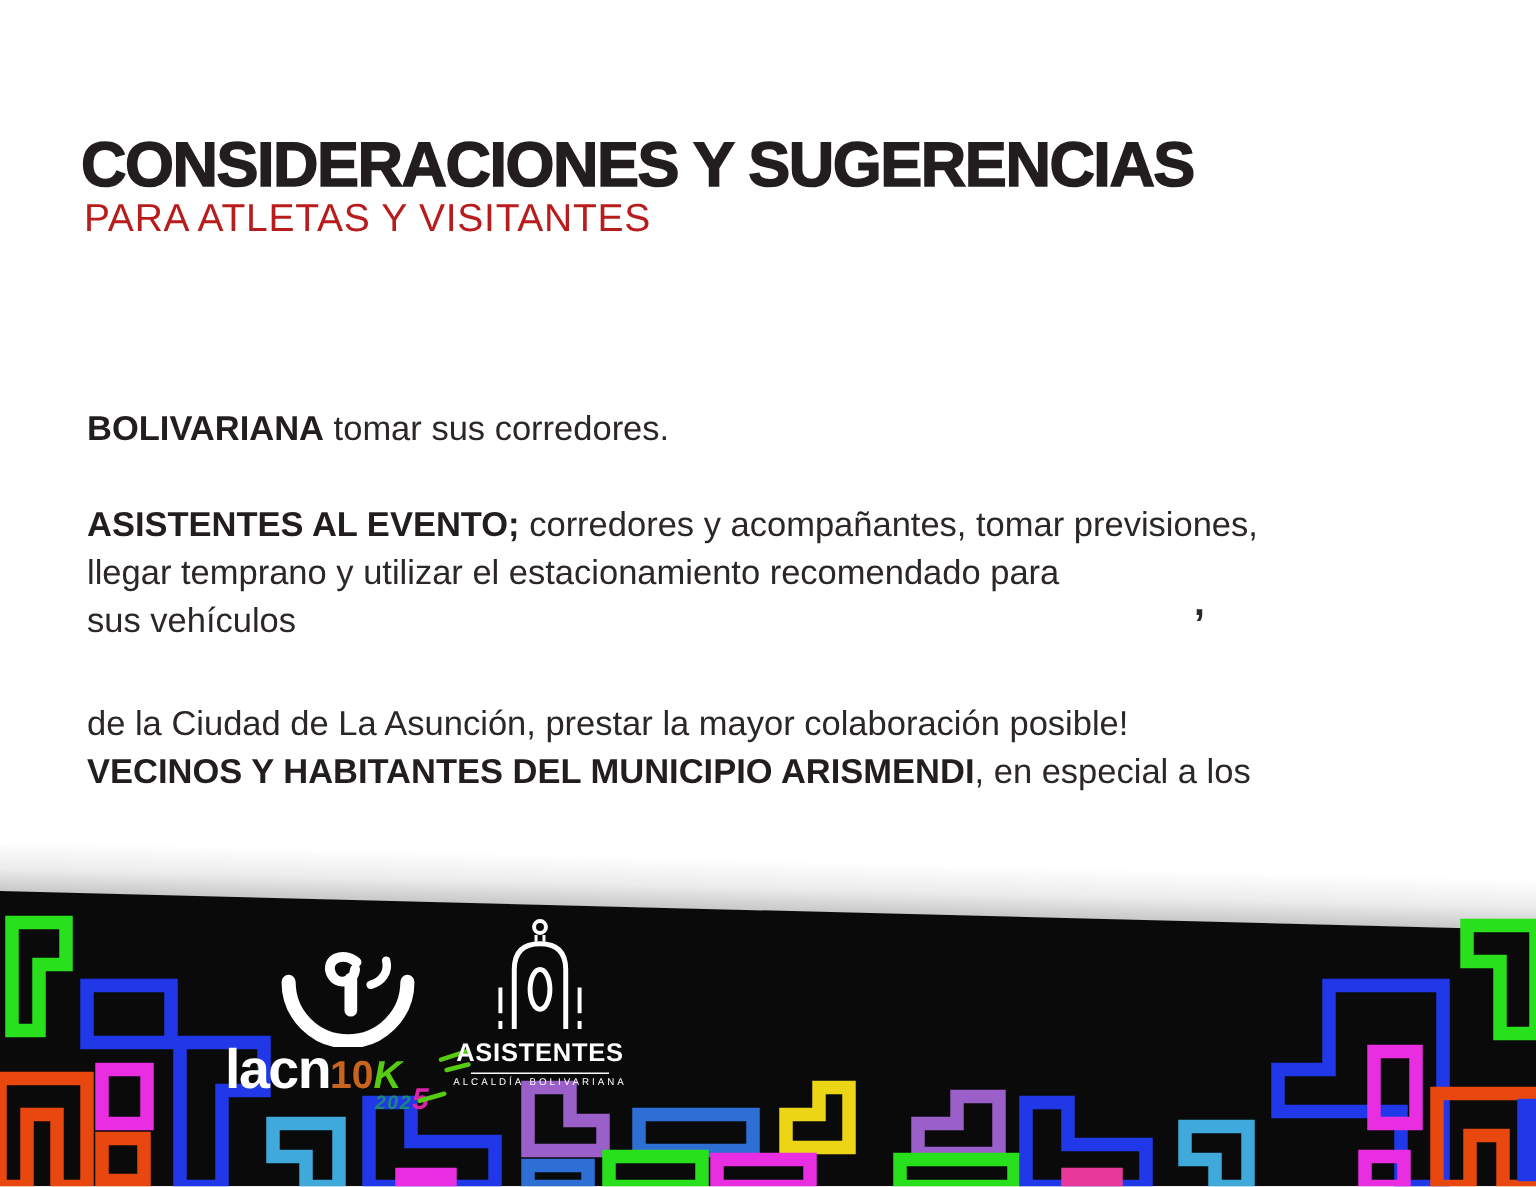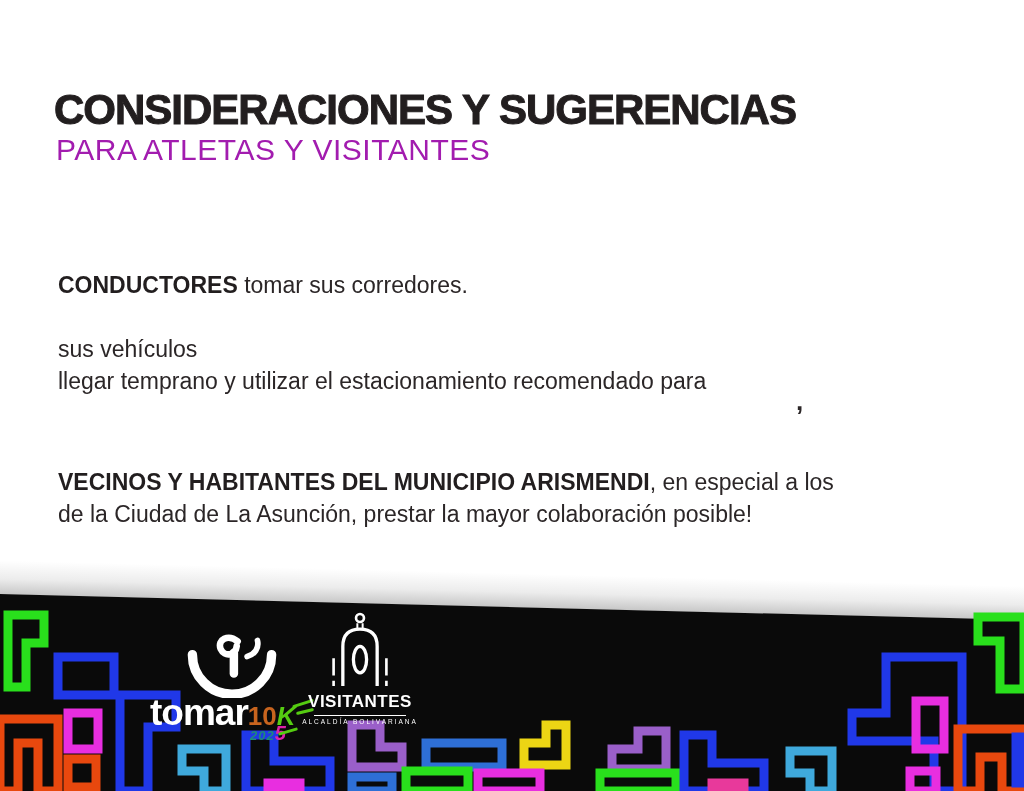--- a/index.html
+++ b/index.html
@@ -11,22 +11,22 @@
   
   .title{
     position:absolute;left:54px;top:58px;
     font-size:42px;font-weight:bold;letter-spacing:-1px;
     color:#221e1f;-webkit-text-stroke:1px #221e1f;
     white-space:nowrap;
     text-align:center;
   }
   .subtitle{
     position:absolute;left:56px;top:108px;
-    font-size:30px;font-weight:400;letter-spacing:0.5px;
-    color:#a21caf;white-space:nowrap;
+    font-size:26px;font-weight:400;letter-spacing:0.5px;
+    color:#b91c1c;white-space:nowrap;
   }
   
   .para{
     position:absolute;left:58px;
     font-size:23px;line-height:32px;color:#2b2627;
   }
   .para .line{display:block;white-space:nowrap;}
   .lead{font-weight:bold;color:#221e1f;}
   #p1{top:246px;}
   #p2{top:310px;}
@@ -74,33 +74,34 @@
   .ari-rule{width:92px;height:1px;background:#ffffff;margin:3px 0 2px 0;}
   .ari-tag{font-size:6.5px;letter-spacing:2px;white-space:nowrap;}
 </style>
 </head>
 <body>
 
 <h1 class="title">CONSIDERACIONES Y SUGERENCIAS</h1>
 <h2 class="subtitle">PARA ATLETAS Y VISITANTES</h2>
 
 <p class="para" id="p1">
-    <span class="line"><span class="lead">CONDUCTORES</span><span> tomar sus corredores.</span></span>
+    <span class="line"><span class="lead">BOLIVARIANA</span><span> tomar sus corredores.</span></span>
   </p>
 
 <p class="para" id="p2">
+    <span class="line"><span class="lead">ASISTENTES AL EVENTO;</span><span> corredores y acompañantes, tomar previsiones,</span></span>
+    <span class="line">llegar temprano y utilizar el estacionamiento recomendado para</span>
     <span class="line">sus vehículos</span>
-    <span class="line">llegar temprano y utilizar el estacionamiento recomendado para</span>
   </p>
 
 <span class="stray">,</span>
 
 <p class="para" id="p3">
+    <span class="line">de la Ciudad de La Asunción, prestar la mayor colaboración posible!</span>
     <span class="line"><span class="lead">VECINOS Y HABITANTES DEL MUNICIPIO ARISMENDI</span><span>, en especial a los</span></span>
-    <span class="line">de la Ciudad de La Asunción, prestar la mayor colaboración posible!</span>
   </p>
 
 <div class="edge-shadow"></div>
 <div class="footer"></div>
 
 <svg class="maze" viewBox="0 0 1024 200" xmlns="http://www.w3.org/2000/svg">
 
   <path stroke="#29e01c" d="M8 24 H44 V52 H26 V96 H8 Z"></path>
   <path stroke="#2038e8" d="M58 66 H114 V104 H176 V136 H148 V200 H120 V104 H58 Z"></path>
   <path stroke="#e82ee0" d="M68 122 H98 V158 H68 Z"></path>
@@ -130,32 +131,32 @@
   <path stroke="#2038e8" d="M1016 146 H1024 V192 H1016 Z"></path>
 </svg>
 
 <div class="lacn">
   <svg class="lacn-mark" viewBox="0 0 100 70" xmlns="http://www.w3.org/2000/svg">
     <path d="M8 24 A40 40 0 0 0 92 24" fill="none" stroke="#ffffff" stroke-width="10" stroke-linecap="round"></path>
     <path d="M56 10 C46 2 34 8 38 18 C42 27 54 25 55 15" fill="none" stroke="#ffffff" stroke-width="7" stroke-linecap="round"></path>
     <path d="M52 22 L52 44" fill="none" stroke="#ffffff" stroke-width="9" stroke-linecap="round"></path>
     <path d="M66 26 C74 24 79 17 77 9" fill="none" stroke="#ffffff" stroke-width="6" stroke-linecap="round"></path>
   </svg>
-  <div class="lacn-word"><span class="wm">tomar</span><span class="race">10</span><span class="racek">K</span></div>
+  <div class="lacn-word"><span class="wm">lacn</span><span class="race">10</span><span class="racek">K</span></div>
   <div class="lacn-year"><span class="yp">202</span><span class="yl">5</span></div>
   <span class="swoosh sw1"></span>
   <span class="swoosh sw2"></span>
   <span class="swoosh sw3"></span>
 </div>
 
 <div class="arismendi">
   <svg class="ari-emblem" viewBox="0 0 100 118" xmlns="http://www.w3.org/2000/svg">
     <circle cx="50" cy="9" r="6" fill="none" stroke="#ffffff" stroke-width="4"></circle>
     <path d="M46 17 L46 24 M54 17 L54 24" stroke="#ffffff" stroke-width="3"></path>
     <path d="M24 112 L24 52 Q24 26 50 26 Q76 26 76 52 L76 112" fill="none" stroke="#ffffff" stroke-width="5"></path>
     <ellipse cx="50" cy="72" rx="10" ry="20" fill="none" stroke="#ffffff" stroke-width="5"></ellipse>
     <path d="M10 70 L10 96 M90 70 L90 96" stroke="#ffffff" stroke-width="4"></path>
     <path d="M10 104 L10 112 M90 104 L90 112" stroke="#ffffff" stroke-width="4"></path>
   </svg>
-  <div class="ari-name">VISITANTES</div>
+  <div class="ari-name">ASISTENTES</div>
   <div class="ari-rule"></div>
   <div class="ari-tag">ALCALDÍA BOLIVARIANA</div>
 </div>
 
 </body></html>

